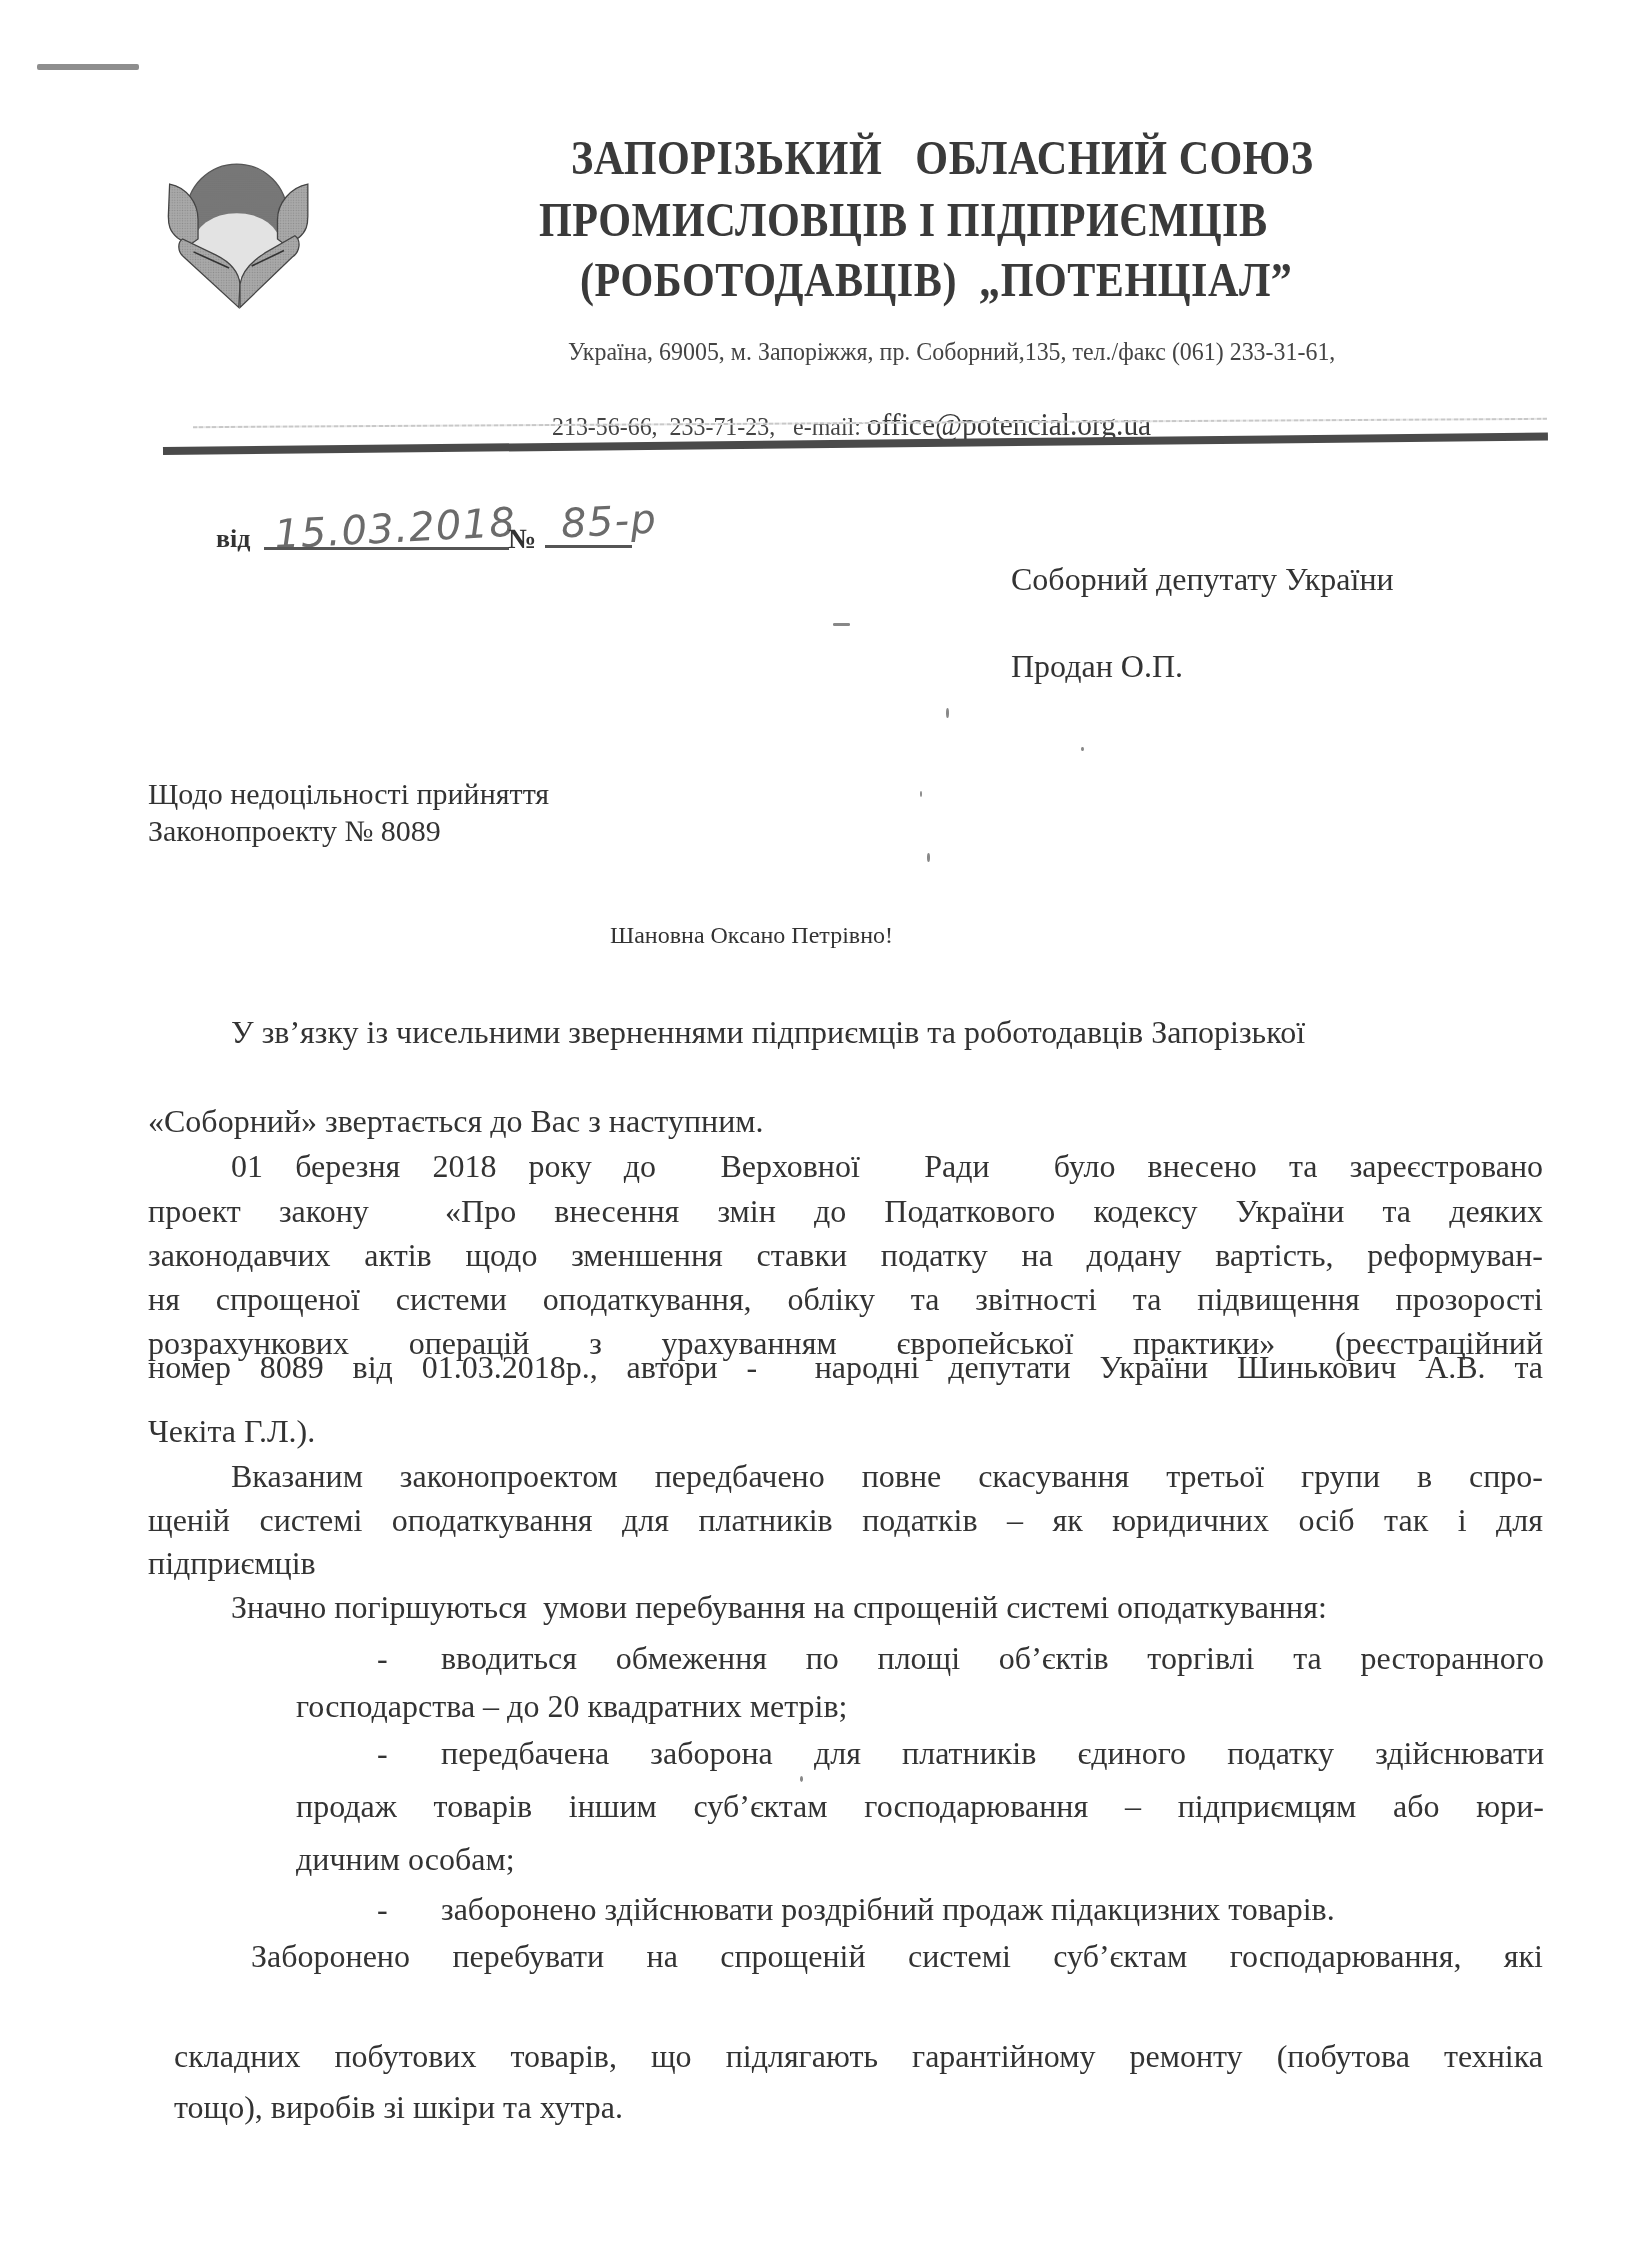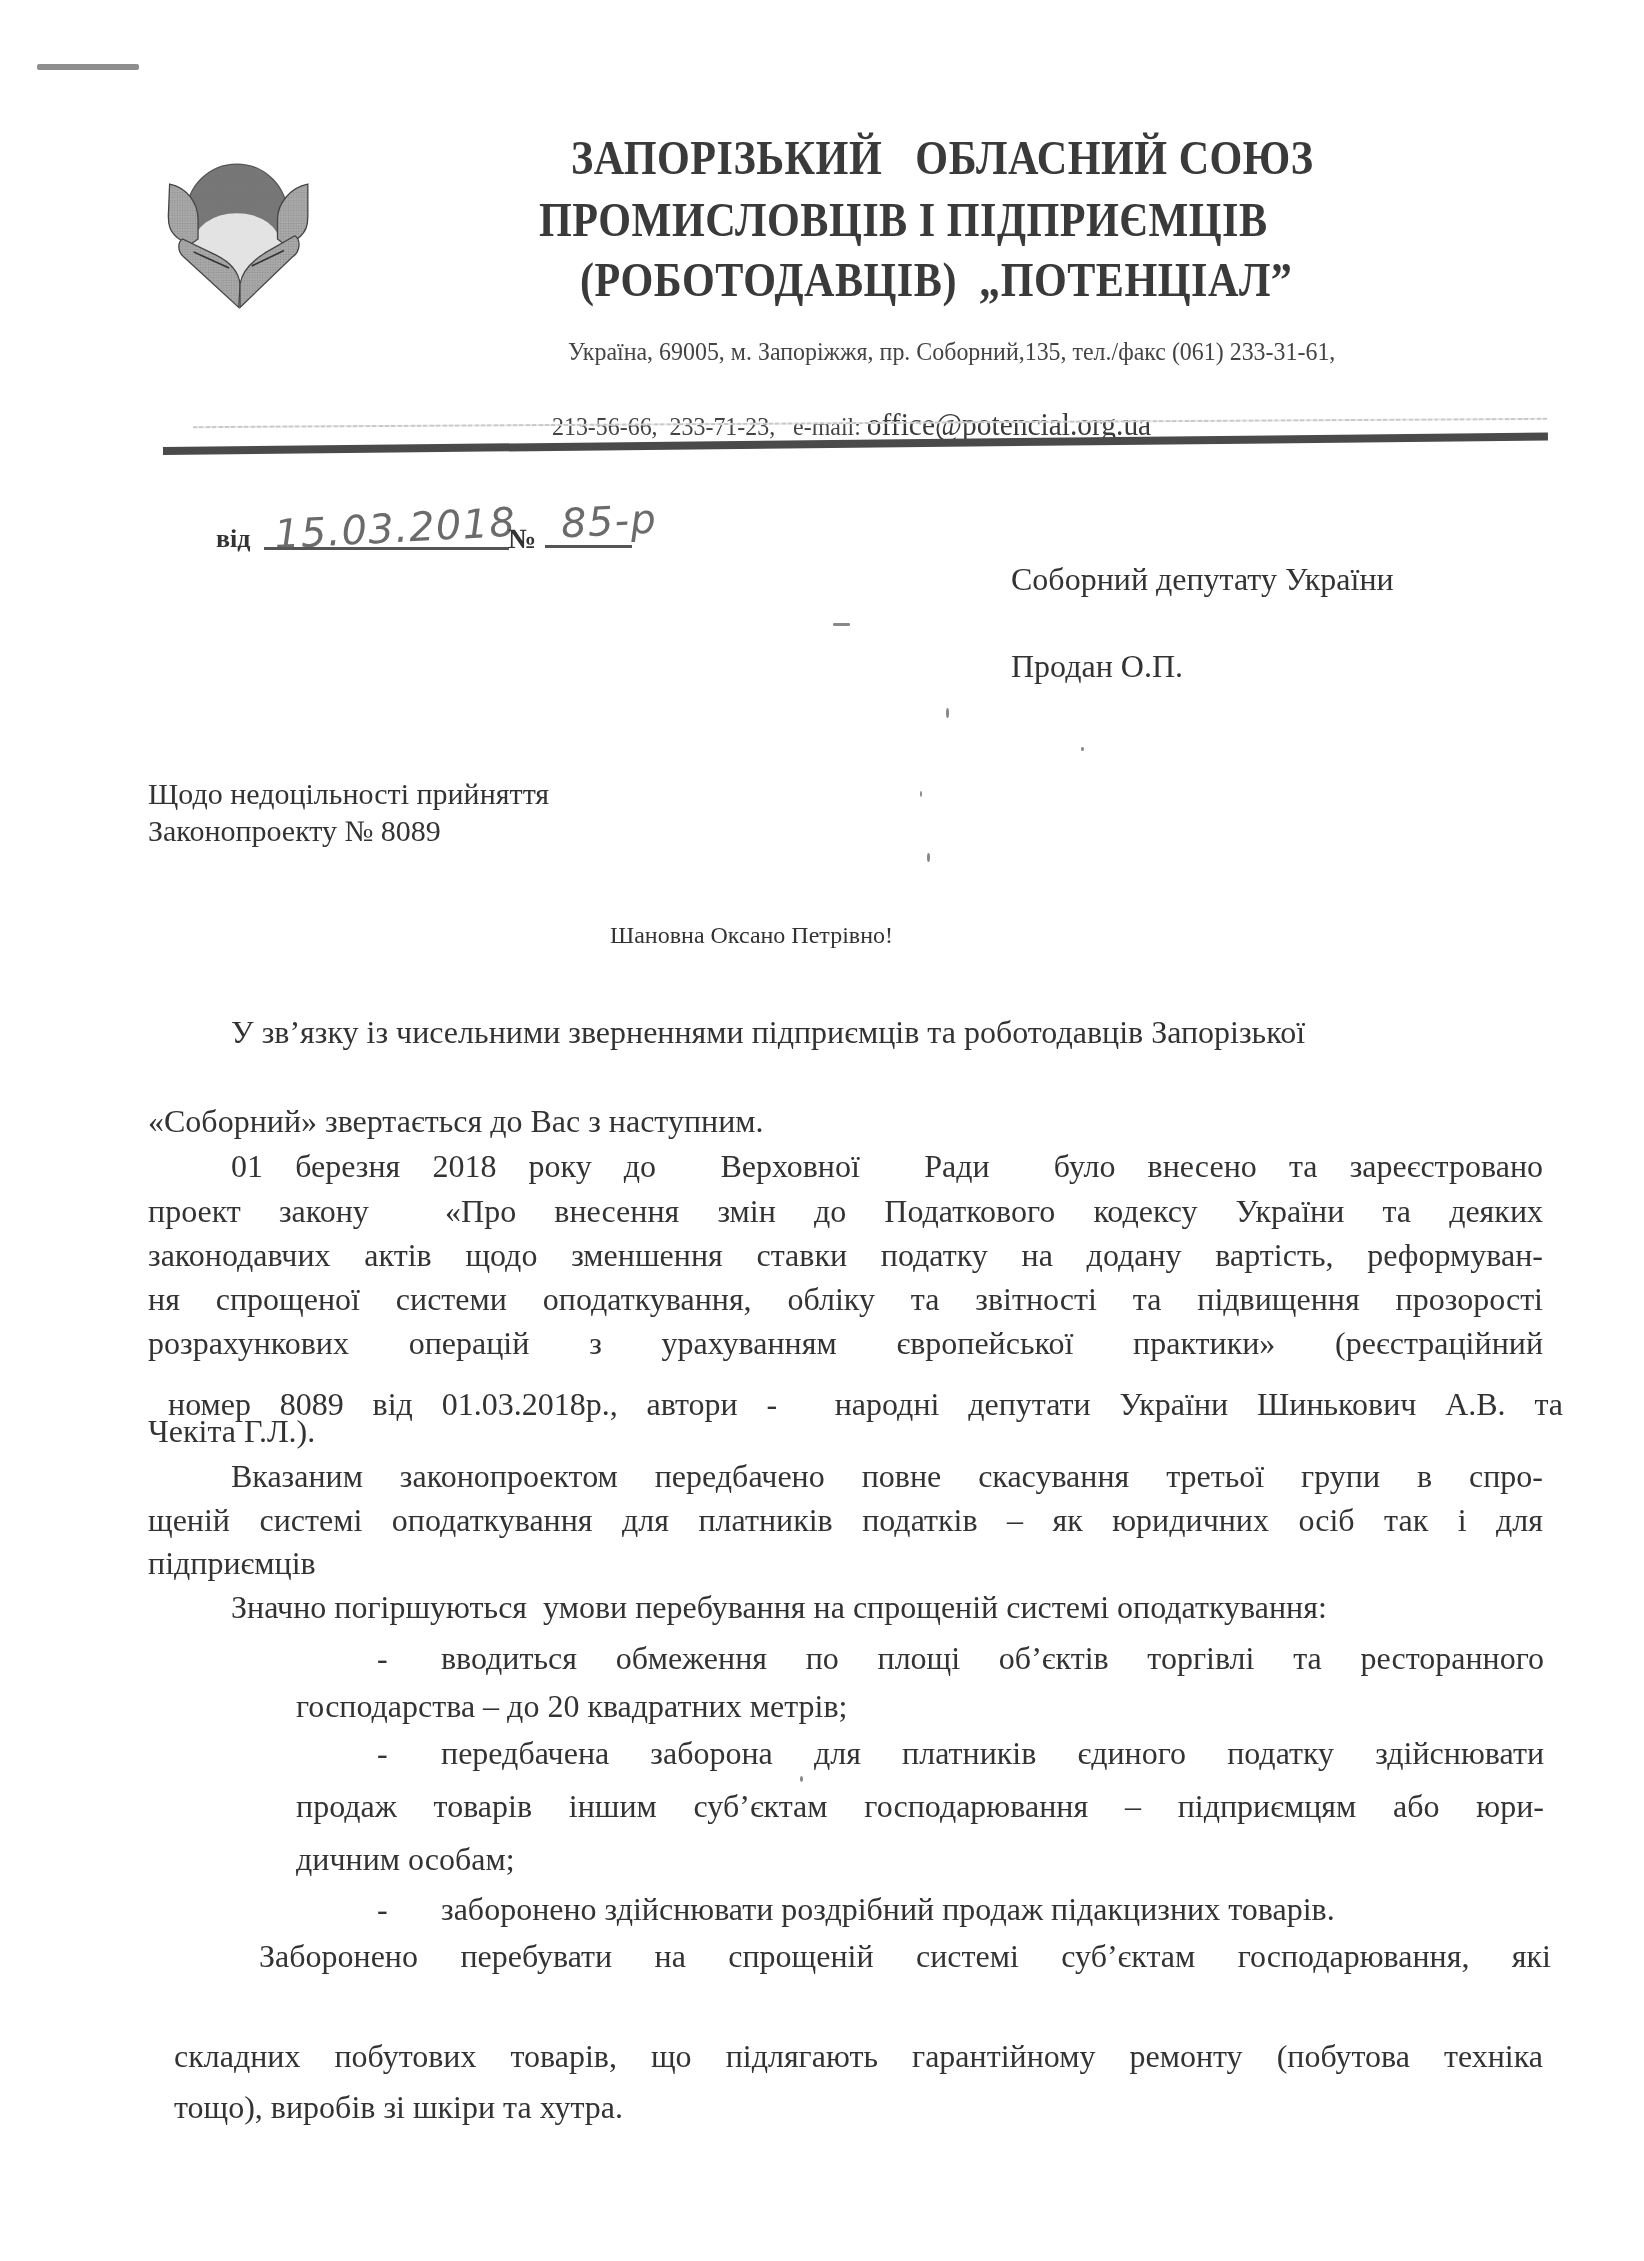--- a/index.html
+++ b/index.html
@@ -97,42 +97,42 @@
 <div class="abs body-text" style="left:148px; top:1016px; width:1400px; height:1096px;">
 
   <div class="line justify" style="left:83px; top:0; width:1312px;">У зв’язку із чисельними зверненнями підприємців та роботодавців Запорізької</div>
   <div class="line" style="left:0; top:89px;">«Соборний» звертається до Вас з наступним.</div>
 
   <div class="line" style="left:83px; top:134px; width:1312px; text-align:justify; text-align-last:justify;">01 березня 2018 року до  Верховної  Ради  було внесено та зареєстровано</div>
   <div class="line" style="left:0; top:179px; width:1395px; text-align:justify; text-align-last:justify;">проект закону  «Про внесення змін до Податкового кодексу України та деяких</div>
   <div class="line" style="left:0; top:223px; width:1395px; text-align:justify; text-align-last:justify;">законодавчих актів щодо зменшення ставки податку на додану вартість, реформуван-</div>
   <div class="line" style="left:0; top:267px; width:1395px; text-align:justify; text-align-last:justify;">ня спрощеної системи оподаткування, обліку та звітності та підвищення прозорості</div>
   <div class="line" style="left:0; top:311px; width:1395px; text-align:justify; text-align-last:justify;">розрахункових операцій з урахуванням європейської практики» (реєстраційний</div>
-  <div class="line" style="left:0; top:372px; width:1395px; text-align:justify; text-align-last:justify;margin-left:20px;">номер 8089 від 01.03.2018р., автори -  народні депутати України Шинькович А.В. та</div>
+  <div class="line" style="left:0; top:335px; width:1395px; text-align:justify; text-align-last:justify;">номер 8089 від 01.03.2018р., автори -  народні депутати України Шинькович А.В. та</div>
   <div class="line" style="left:0; top:399px;">Чекіта Г.Л.).</div>
 
   <div class="line" style="left:83px; top:444px; width:1312px; text-align:justify; text-align-last:justify;">Вказаним законопроектом передбачено повне скасування третьої групи в спро-</div>
   <div class="line" style="left:0; top:488px; width:1395px; text-align:justify; text-align-last:justify;">щеній системі оподаткування для платників податків – як юридичних осіб так і для</div>
   <div class="line" style="left:0; top:531px;">підприємців</div>
 
   <div class="line" style="left:83px; top:575px;">Значно погіршуються  умови перебування на спрощеній системі оподаткування:</div>
 
   <div class="line" style="left:229px; top:626px;">-</div>
   <div class="line" style="left:293px; top:626px; width:1103px; text-align:justify; text-align-last:justify;">вводиться обмеження по площі об’єктів торгівлі та ресторанного</div>
   <div class="line" style="left:148px; top:674px;">господарства – до 20 квадратних метрів;</div>
 
   <div class="line" style="left:229px; top:721px;">-</div>
   <div class="line" style="left:293px; top:721px; width:1103px; text-align:justify; text-align-last:justify;">передбачена заборона для платників єдиного податку здійснювати</div>
   <div class="line" style="left:148px; top:774px; width:1248px; text-align:justify; text-align-last:justify;">продаж товарів іншим суб’єктам господарювання – підприємцям або юри-</div>
   <div class="line" style="left:148px; top:827px;">дичним особам;</div>
 
   <div class="line" style="left:229px; top:877px;">-</div>
   <div class="line" style="left:293px; top:877px;">заборонено здійснювати роздрібний продаж підакцизних товарів.</div>
 
-  <div class="line" style="left:103px; top:924px; width:1292px; text-align:justify; text-align-last:justify;margin-left:8px;">Заборонено перебувати на спрощеній системі суб’єктам господарювання, які</div>
+  <div class="line" style="left:103px; top:924px; width:1292px; text-align:justify; text-align-last:justify;">Заборонено перебувати на спрощеній системі суб’єктам господарювання, які</div>
   <div class="line" style="left:26px; top:1024px; width:1369px; text-align:justify; text-align-last:justify;">складних побутових товарів, що підлягають гарантійному ремонту (побутова техніка</div>
   <div class="line" style="left:26px; top:1075px;">тощо), виробів зі шкіри та хутра.</div>
 </div>
 
 <div class="speck" style="left:833px; top:623px; width:17px; height:2.6px; border-radius:1.3px;"></div>
 <div class="speck" style="left:946px; top:708px; width:3.2px; height:10.3px;"></div>
 <div class="speck" style="left:1081px; top:747px; width:2.6px; height:3.9px;"></div>
 <div class="speck" style="left:920px; top:791px; width:1.9px; height:6.4px;"></div>
 <div class="speck" style="left:927px; top:853px; width:3.2px; height:9px;"></div>
 <div class="speck" style="left:800px; top:1776px; width:3.2px; height:5.8px;"></div>

